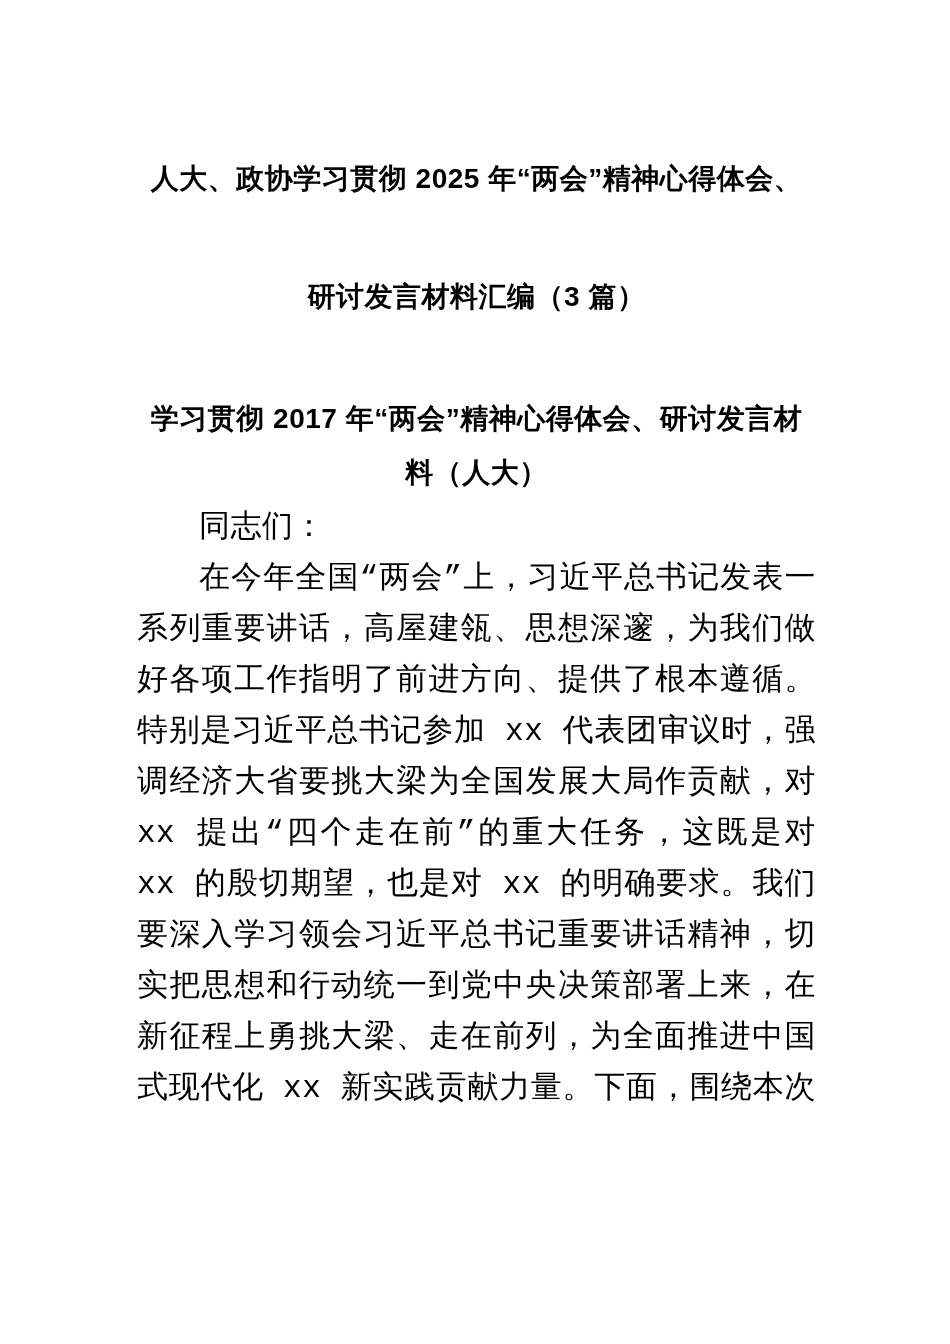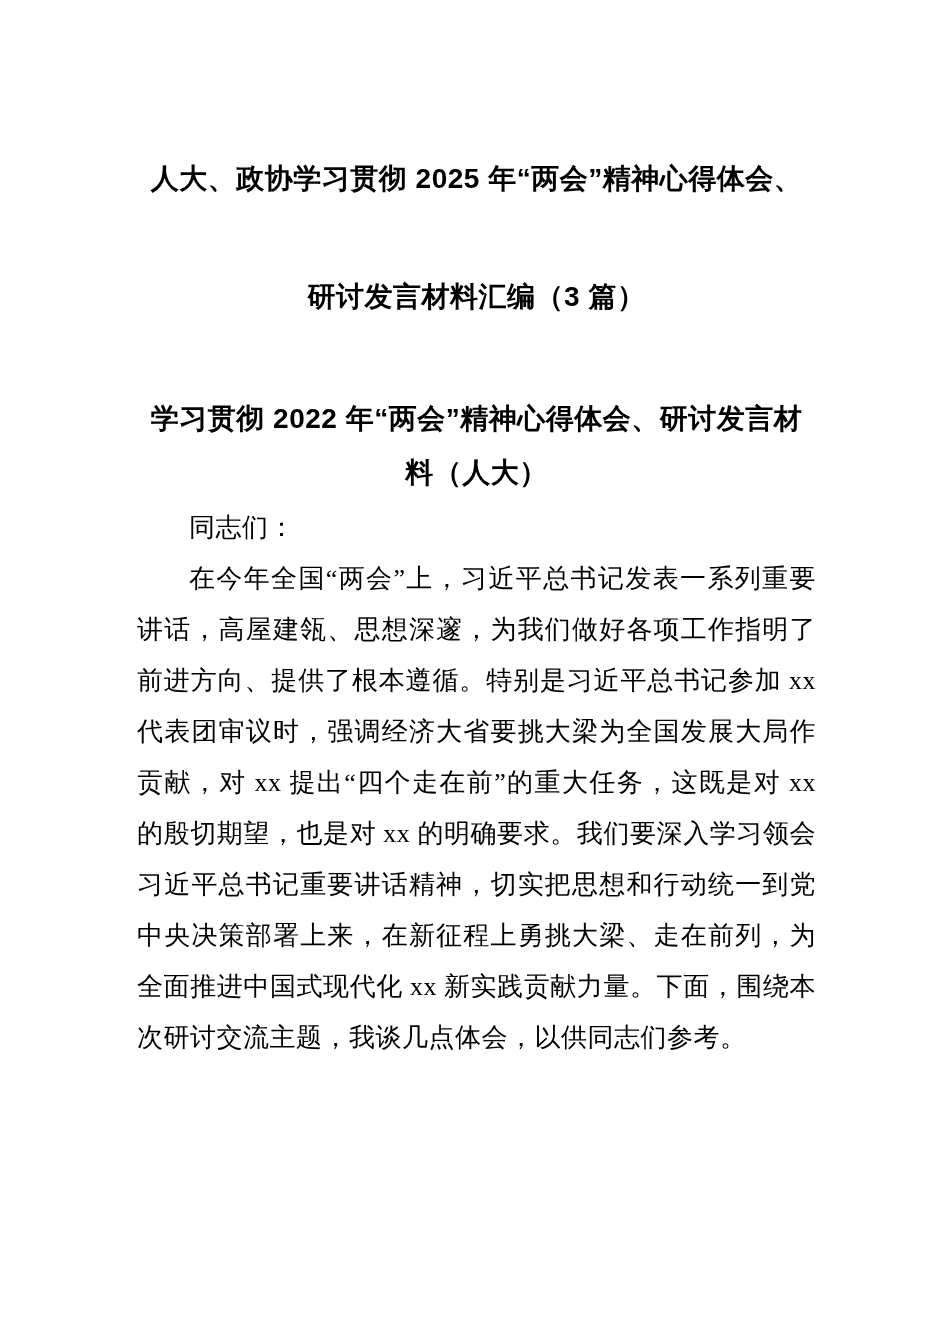--- a/index.html
+++ b/index.html
@@ -34,34 +34,34 @@
     font-weight: 700;
     text-align: center;
     line-height: 54px;
     margin: 36px 0 0 0;
     letter-spacing: 0.5px;
   }
   .doc-body {
     margin-top: 2px;
   }
   .doc-body p {
-    font-family: Liberation Serif, serif;
-    font-size: 26px;
+    font-family: Liberation Mono, monospace;
+    font-size: 31px;
     line-height: 51px;
     margin: 0;
     text-indent: 2em;
     text-align: justify;
     letter-spacing: 0.5px;
   }
 </style>
 </head>
 <body>
 
 <div class="page">
   <h1 class="doc-title">人大、政协学习贯彻 2025 年“两会”精神心得体会、研讨发言材料汇编（3 篇）</h1>
 
-  <h2 class="doc-subtitle">学习贯彻 2022 年“两会”精神心得体会、研讨发言材料（人大）</h2>
+  <h2 class="doc-subtitle">学习贯彻 2017 年“两会”精神心得体会、研讨发言材料（人大）</h2>
 
   <div class="doc-body">
     <p>同志们：</p>
     <p>在今年全国“两会”上，习近平总书记发表一系列重要讲话，高屋建瓴、思想深邃，为我们做好各项工作指明了前进方向、提供了根本遵循。特别是习近平总书记参加 xx 代表团审议时，强调经济大省要挑大梁为全国发展大局作贡献，对 xx 提出“四个走在前”的重大任务，这既是对 xx 的殷切期望，也是对 xx 的明确要求。我们要深入学习领会习近平总书记重要讲话精神，切实把思想和行动统一到党中央决策部署上来，在新征程上勇挑大梁、走在前列，为全面推进中国式现代化 xx 新实践贡献力量。下面，围绕本次研讨交流主题，我谈几点体会，以供同志们参考。</p>
   </div>
 </div>
 
 </body></html>

